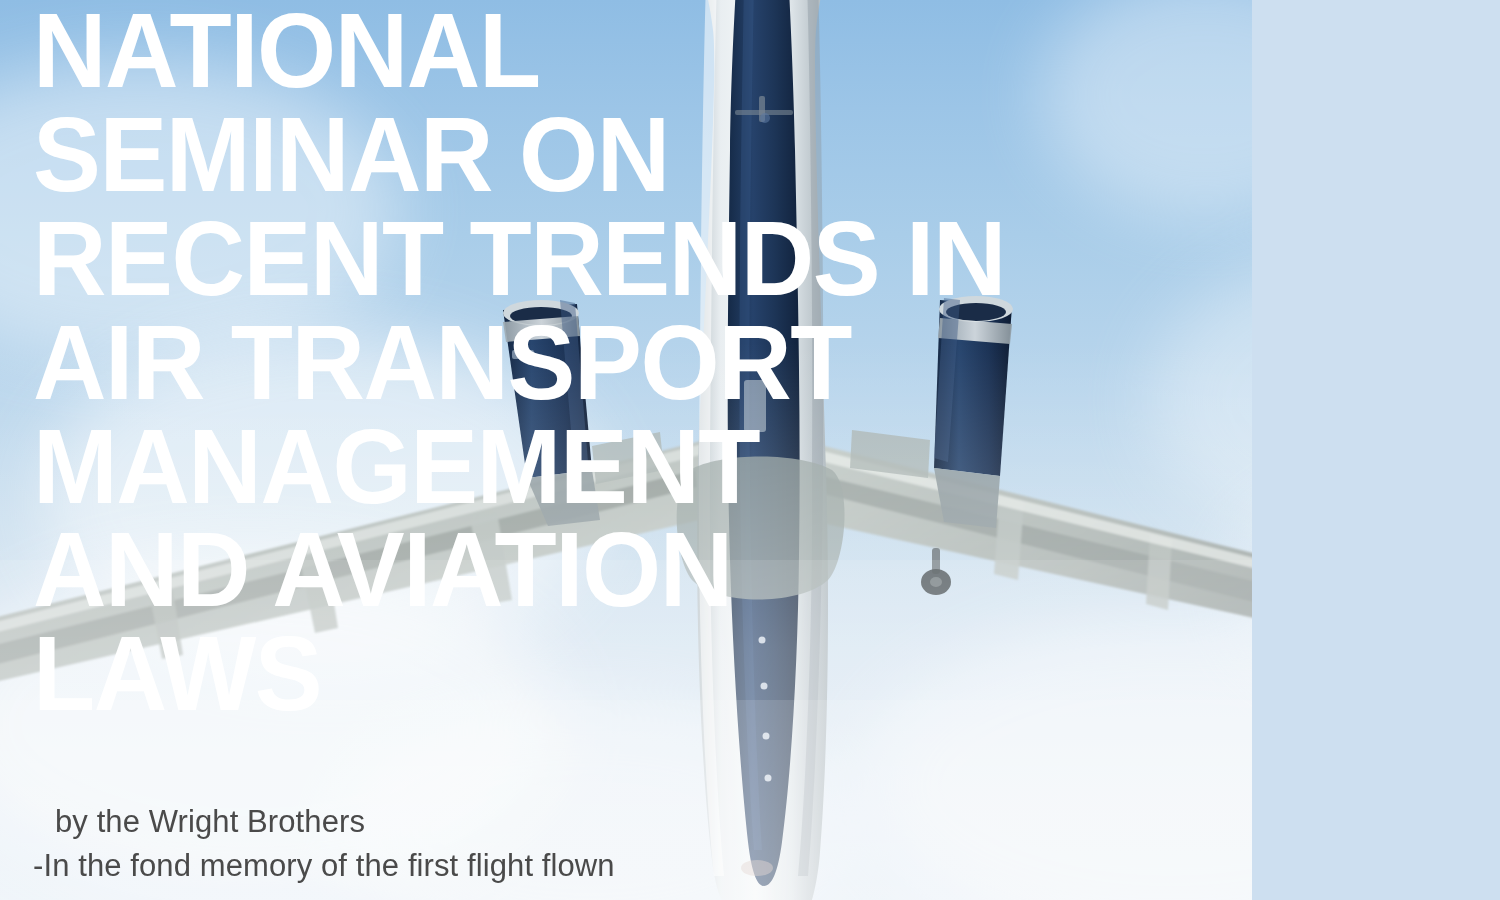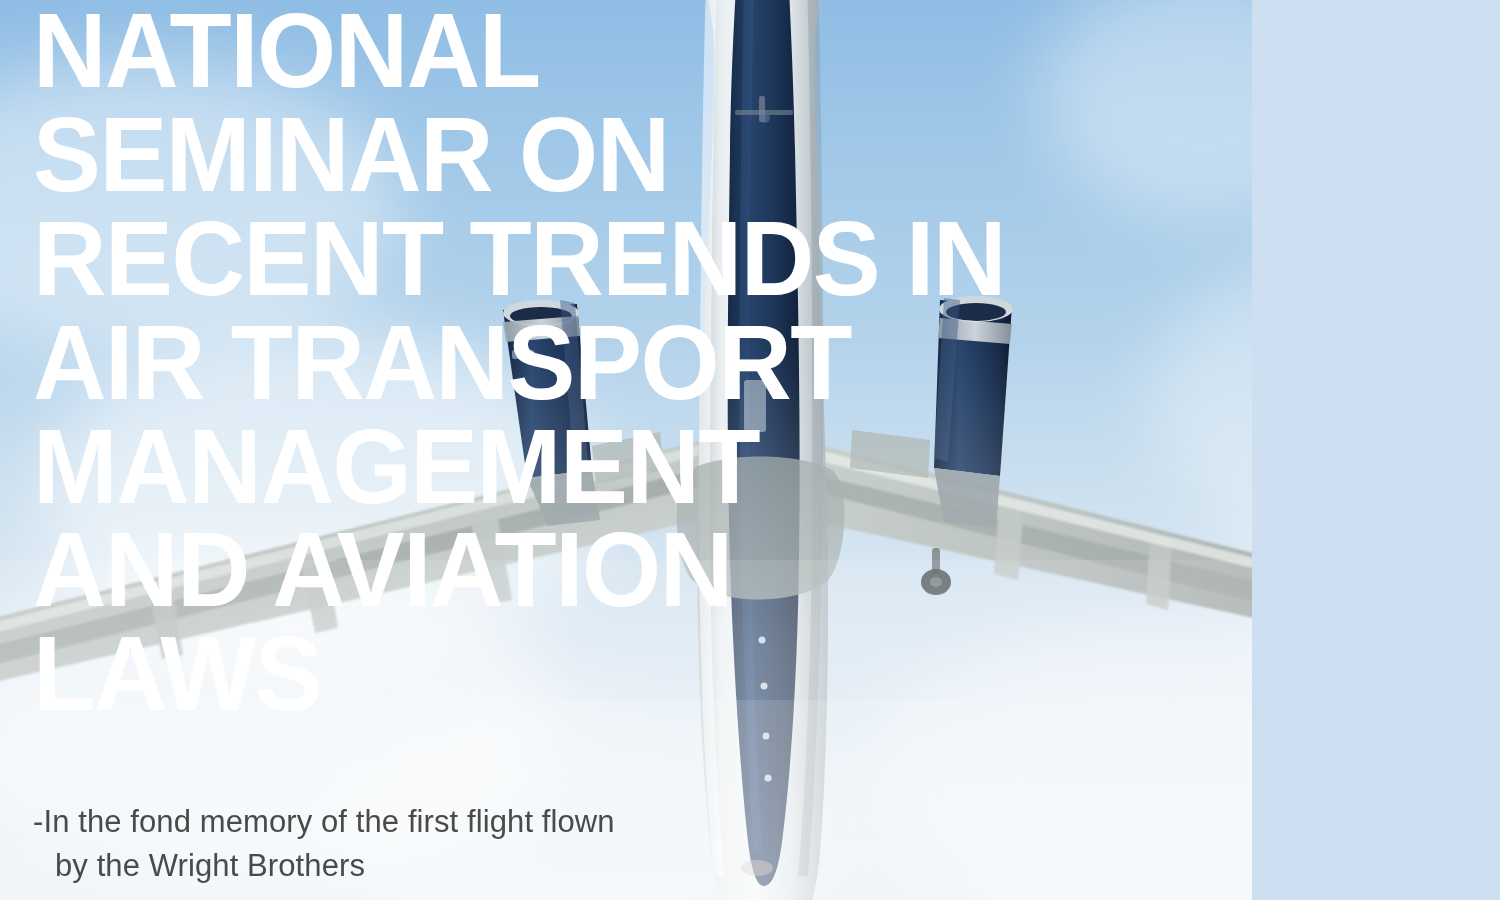--- a/index.html
+++ b/index.html
@@ -270,19 +270,19 @@
     <span class="tline">NATIONAL</span>
     <span class="tline">SEMINAR ON</span>
     <span class="tline">RECENT TRENDS IN</span>
     <span class="tline">AIR TRANSPORT</span>
     <span class="tline">MANAGEMENT</span>
     <span class="tline">AND AVIATION</span>
     <span class="tline">LAWS</span>
   </div>
 
   <div class="subtitle">
+    <span class="sl sl2">by the Wright Brothers</span>
     <span class="sl">-In the fond memory of the first flight flown</span>
-    <span class="sl sl2">by the Wright Brothers</span>
   </div>
 
   <div class="divider"></div>
 
 </div>
 
 </body></html>

